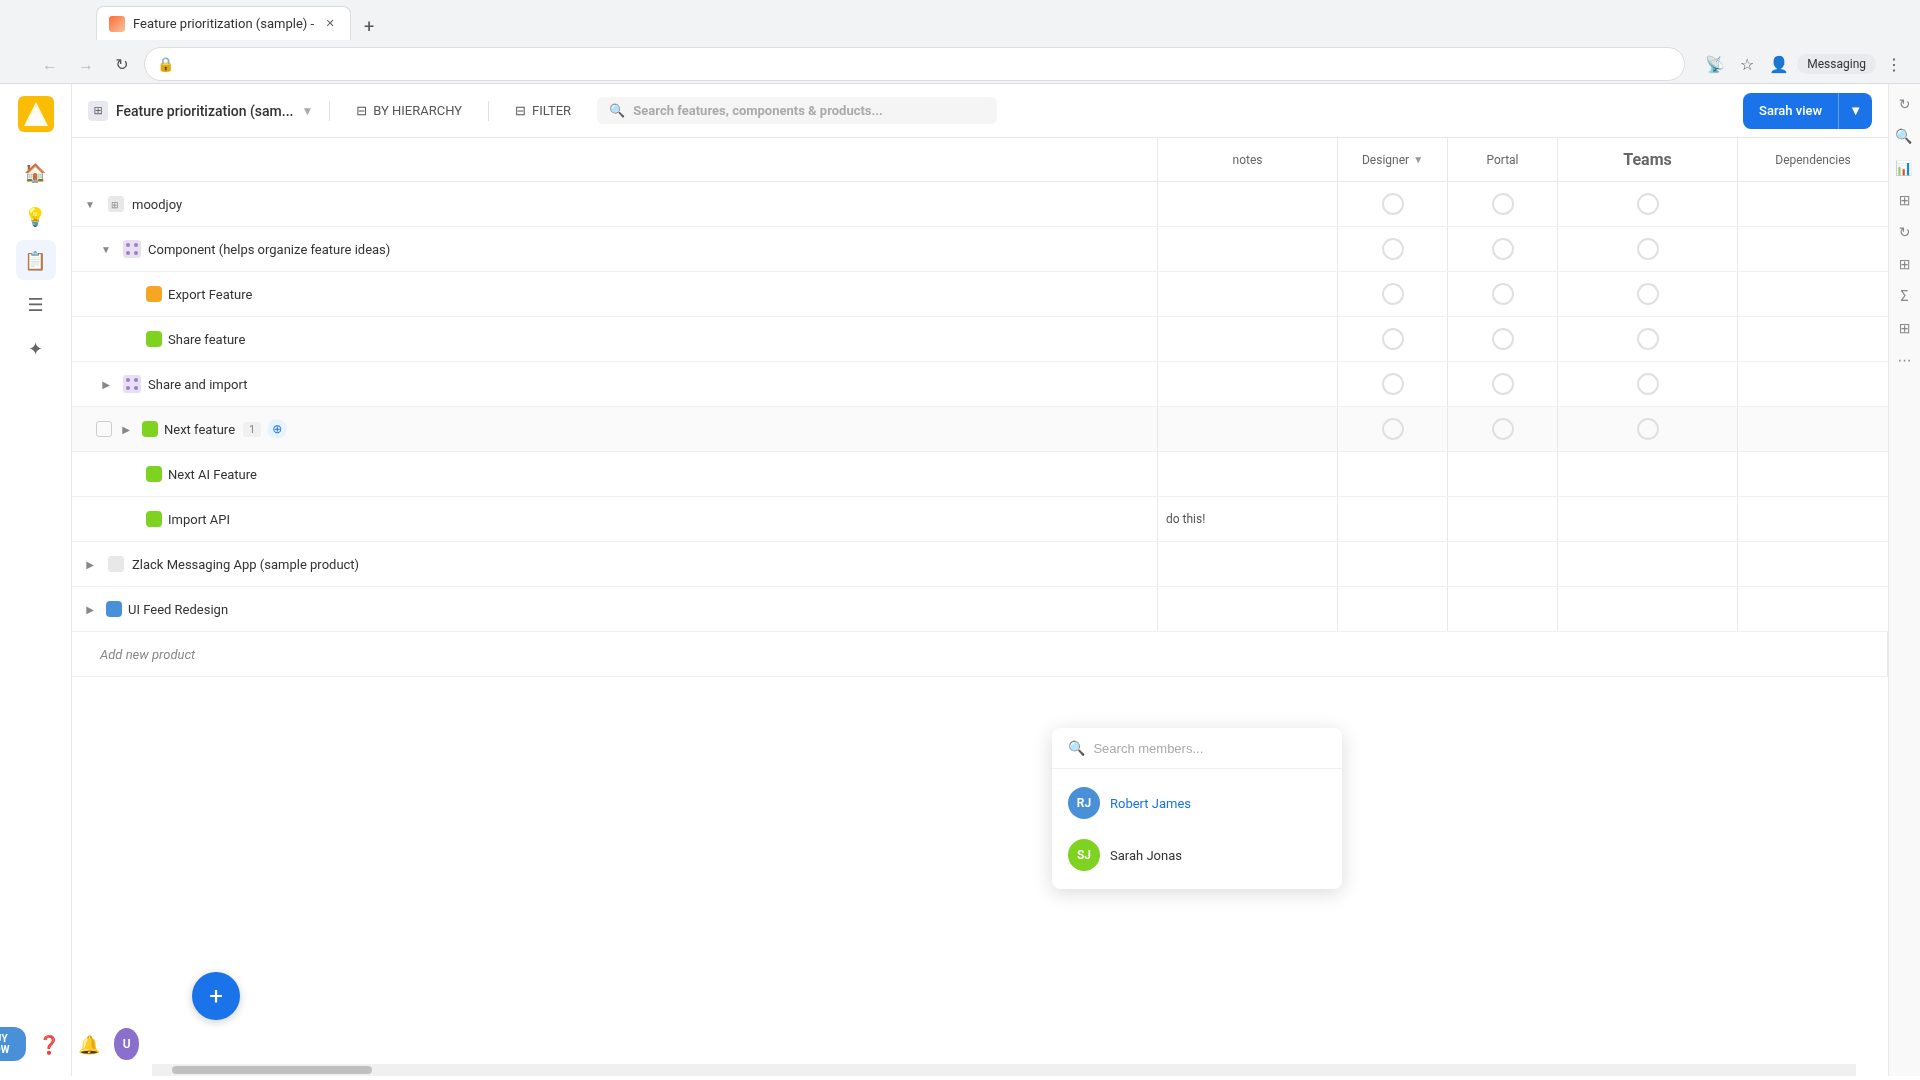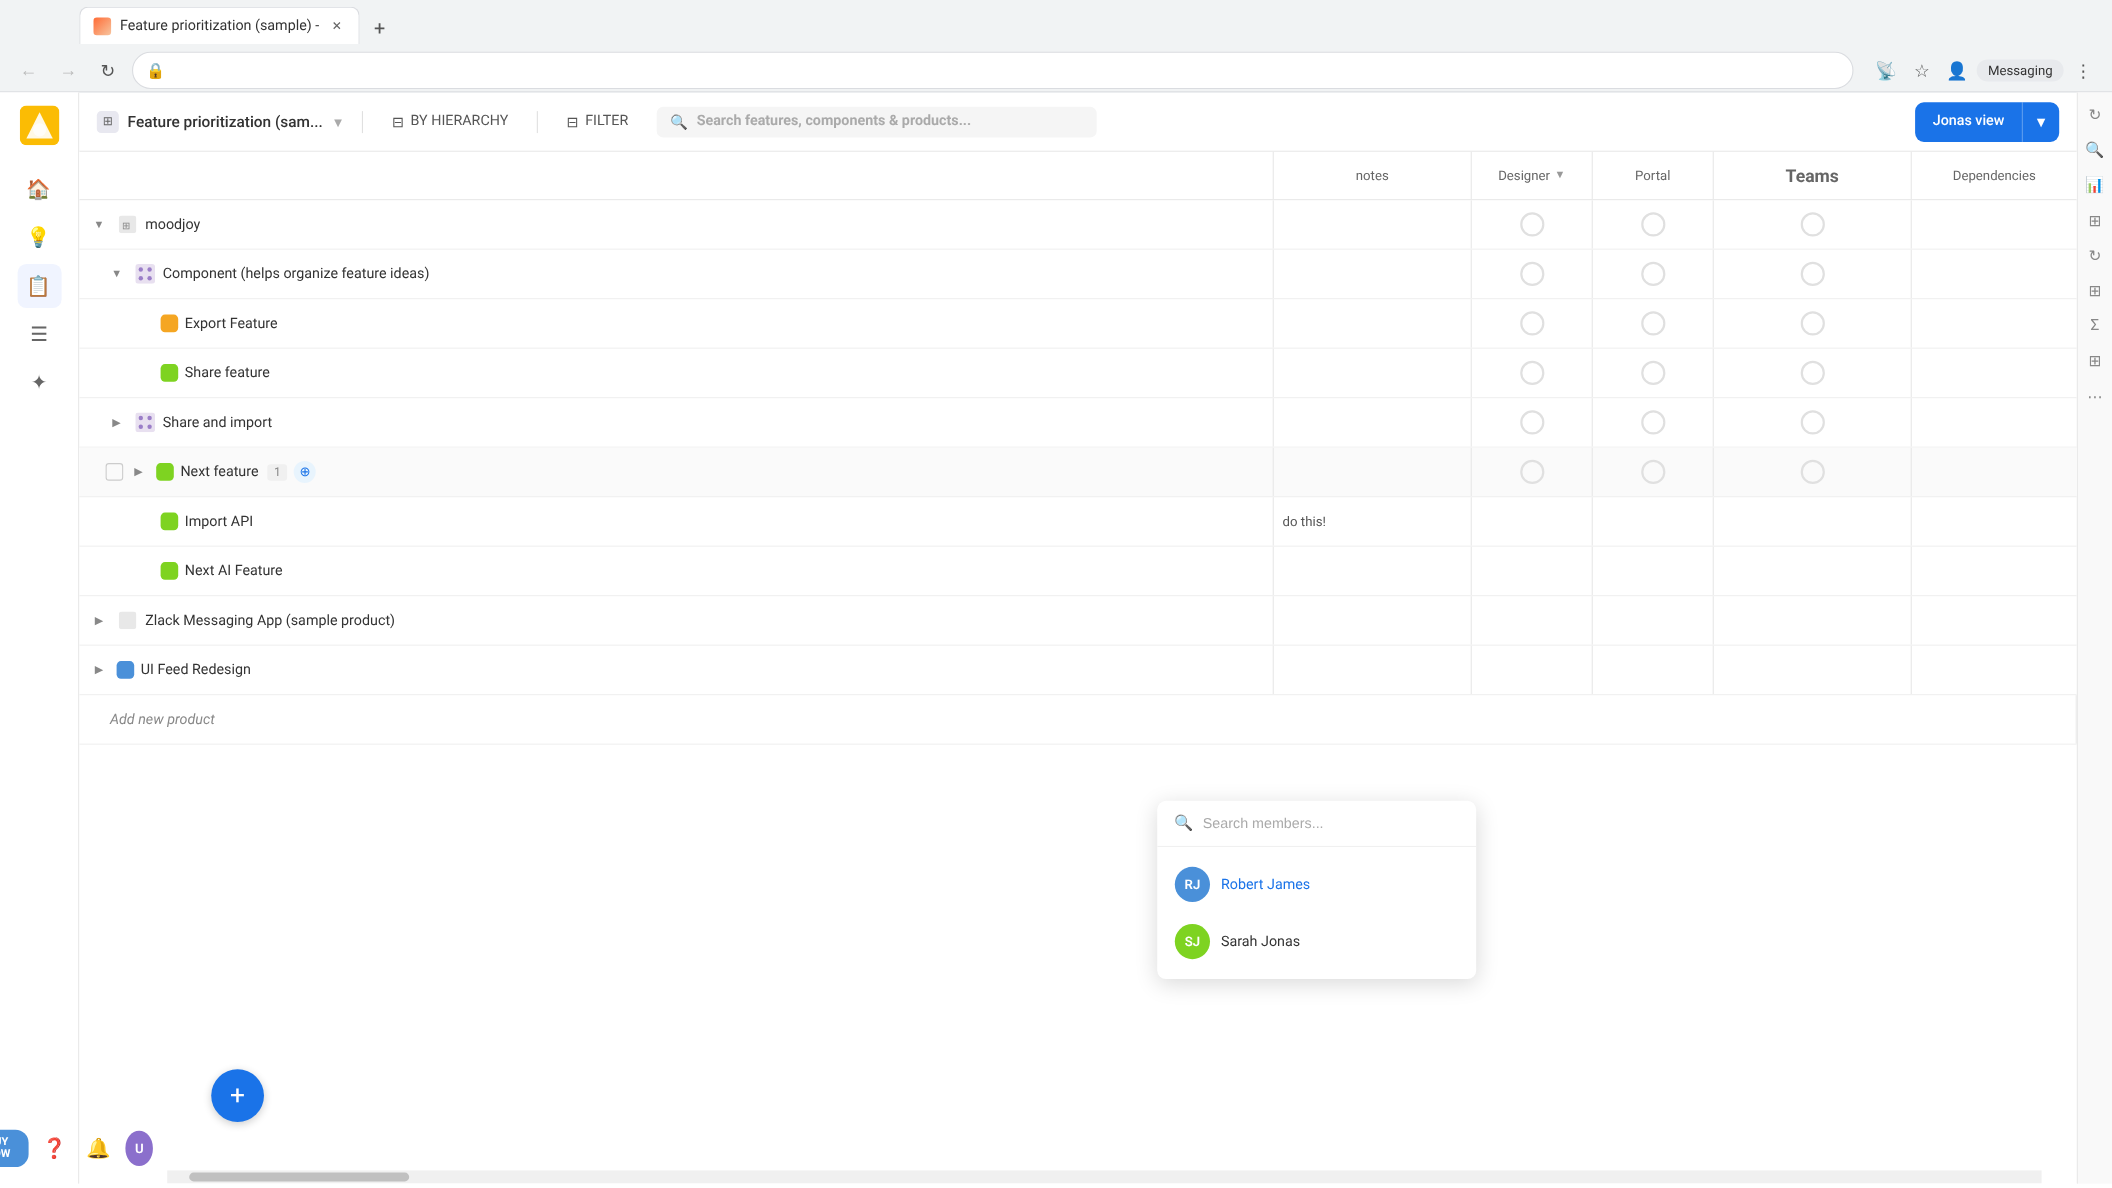--- a/index.html
+++ b/index.html
@@ -1,19 +1,19 @@
 <!DOCTYPE html>
 <html><head>
   <meta charset="utf-8">
   <style>
     * { box-sizing: border-box; margin: 0; padding: 0; }
     body { font-family: -apple-system, BlinkMacSystemFont, 'Segoe UI', Roboto, sans-serif; background: #fff; width: 1920px; height: 1080px; overflow: hidden; font-size: 13px; color: #333; }
 
     
-    .browser-chrome { background: #f1f3f4; height: 84px; border-bottom: 1px solid #dadce0; }
+    .browser-chrome { background: #f1f3f4; height: 84px; border-bottom: 1px solid #dadce0; padding-left: 24px; }
     .browser-tabs { display: flex; align-items: flex-end; height: 40px; padding: 0 0 0 72px; }
     .browser-tab { display: flex; align-items: center; background: #fff; border-radius: 8px 8px 0 0; padding: 0 12px; height: 34px; min-width: 240px; max-width: 300px; gap: 8px; border: 1px solid #dadce0; border-bottom: none; font-size: 13px; color: #333; }
     .browser-tab .tab-favicon { width: 16px; height: 16px; background: linear-gradient(135deg, #ff6b35, #f7c59f); border-radius: 3px; flex-shrink: 0; }
     .browser-tab .tab-title { flex: 1; overflow: hidden; text-overflow: ellipsis; white-space: nowrap; }
     .browser-tab .tab-close { width: 16px; height: 16px; border-radius: 50%; display: flex; align-items: center; justify-content: center; cursor: pointer; font-size: 11px; color: #666; }
     .browser-new-tab { width: 28px; height: 28px; display: flex; align-items: center; justify-content: center; border-radius: 50%; cursor: pointer; color: #555; font-size: 18px; margin-left: 4px; }
     .browser-nav { display: flex; align-items: center; height: 48px; padding: 0 12px; gap: 8px; }
     .nav-btn { width: 28px; height: 28px; display: flex; align-items: center; justify-content: center; border-radius: 50%; cursor: pointer; color: #555; font-size: 16px; }
     .nav-btn.disabled { color: #bbb; cursor: default; }
     .address-bar { flex: 1; background: #fff; border: 1px solid #dadce0; border-radius: 20px; height: 34px; display: flex; align-items: center; padding: 0 12px; gap: 8px; font-size: 13px; color: #333; }
@@ -184,21 +184,21 @@
       <div class="toolbar-divider"></div>
       <div class="toolbar-btn">
         <span>⊟</span>
         <span>FILTER</span>
       </div>
       <div class="toolbar-search">
         <span>🔍</span>
         <span style="color:#aaa;font-weight:bold;">Search features, components &amp; products...</span>
       </div>
       <div class="save-view-btn">
-        <span class="save-view-main">Jonas view</span>
+        <span class="save-view-main">Sarah view</span>
         <span class="save-view-divider"></span>
         <span class="save-view-arrow">▼</span>
       </div>
     </div>
 
     <div class="table-wrapper" style="position:relative;">
 
       <div class="table-header">
         <div class="col-main"></div>
         <div class="col-notes">
@@ -355,38 +355,38 @@
         <div class="row-teams">
             <div class="circle-indicator"></div>
           </div>
         <div class="row-deps"></div>
       </div>
 
       <div class="table-row">
         <div class="row-main indent-2">
           <div class="expand-btn" style="visibility:hidden;"></div>
           <div class="row-icon" style="background:#7ed321; border-radius:4px; width:16px; height:16px;"></div>
-          <span class="row-label">Import API</span>
-        </div>
-        <div class="row-notes">
-          <span style="font-size:12px; color:#555;">do this!</span>
-        </div>
+          <span class="row-label">Next AI Feature</span>
+        </div>
+        <div class="row-notes"></div>
         <div class="row-designer"></div>
         <div class="row-portal"></div>
         <div class="row-teams"></div>
         <div class="row-deps"></div>
       </div>
 
       <div class="table-row">
         <div class="row-main indent-2">
           <div class="expand-btn" style="visibility:hidden;"></div>
           <div class="row-icon" style="background:#7ed321; border-radius:4px; width:16px; height:16px;"></div>
-          <span class="row-label">Next AI Feature</span>
-        </div>
-        <div class="row-notes"></div>
+          <span class="row-label">Import API</span>
+        </div>
+        <div class="row-notes">
+          <span style="font-size:12px; color:#555;">do this!</span>
+        </div>
         <div class="row-designer"></div>
         <div class="row-portal"></div>
         <div class="row-teams"></div>
         <div class="row-deps"></div>
       </div>
 
       <div class="table-row">
         <div class="row-main">
           <div class="expand-btn">▶</div>
           <div class="row-icon">

